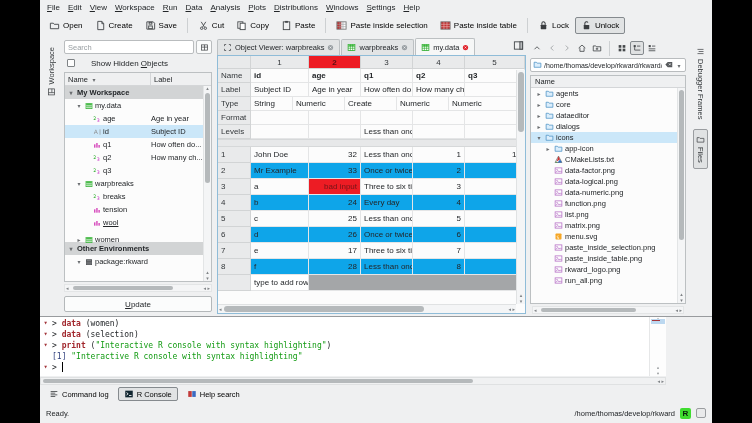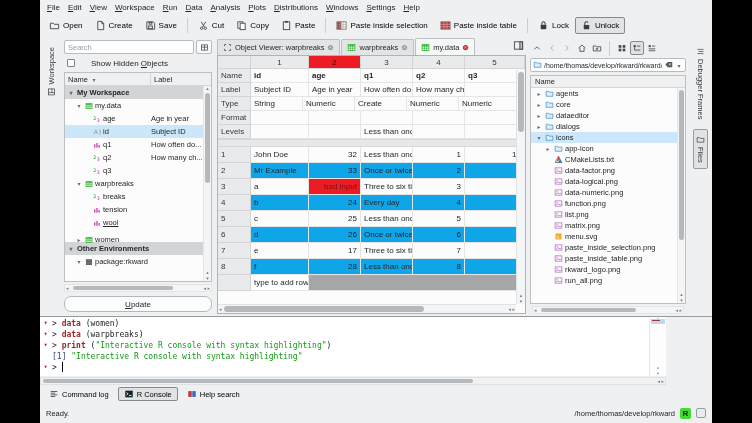--- a/index.html
+++ b/index.html
@@ -53,21 +53,21 @@
   .wsrow.selected{background:var(--selection)}
   .wsname{display:flex;align-items:center;gap:2px;width:86px;flex:0 0 auto;overflow:hidden}
   .wsdesc{flex:1;overflow:hidden}
   .exp{width:8px;color:#6a6d70;font-size:6px;text-align:center;flex:0 0 auto}
   .tvscroll{position:absolute;right:0;top:13px;bottom:0;width:8px;background:#f4f5f6;border-left:1px solid #e3e5e6}
   .vthumb{position:absolute;left:1px;right:1px;border-radius:3px;background:#b5b9bb}
   .scar{position:absolute;left:0;right:0;text-align:center;font-size:5px;color:#7f8386;line-height:5px}
   .hscroll{height:8px;margin:2px 2px;background:#f4f5f6;border:1px solid #e3e5e6;position:relative;flex:0 0 auto}
   .hthumb{position:absolute;top:1px;bottom:1px;border-radius:3px;background:#b5b9bb}
   .harr{position:absolute;top:0;bottom:0;display:flex;align-items:center;font-size:5px;color:#7f8386;gap:1px}
-  .update{height:16px;margin:2px 2px 4px 2px;border:1px solid #b4b8ba;border-radius:7px;
+  .update{height:16px;margin:2px 2px 4px 2px;border:1px solid #b4b8ba;border-radius:2px;
     background:#fbfcfc;font-size:8px;font-family:inherit;color:#232629}
 
   
   .center{flex:1;display:flex;flex-direction:column;min-width:0}
   .tabbar{height:18px;display:flex;align-items:flex-end;padding-left:2px;flex:0 0 auto}
   .tab{display:flex;align-items:center;gap:3px;height:16px;padding:0 5px;border:1px solid #bcc0c2;
     border-bottom:none;background:#e2e4e5;font-size:7.5px;border-radius:2px 2px 0 0;margin-right:1px;white-space:nowrap}
   .tab.active{background:#f6f7f7;height:17px}
   .winbtn{margin-left:auto;margin-right:4px;margin-bottom:2px}
   .eframe{flex:1;margin:0 2px 2px 2px;border:1px solid #8fbcd8;background:#fcfcfc;
@@ -567,21 +567,21 @@
               <div class="erow">
                 <div class="ecell ehead rowlab" style="width: 33px;">Label</div>
                 <div class="ecell " style="width: 58px;">Subject ID</div>
                 <div class="ecell " style="width: 52px;">Age in year</div>
                 <div class="ecell " style="width: 52px;">How often do...</div>
                 <div class="ecell " style="width: 52px;">How many ch...</div>
                 <div class="ecell flexcell"></div>
               </div>
               <div class="erow">
                 <div class="ecell ehead rowlab" style="width: 33px;">Type</div>
-                <div class="ecell " style="width: 52px;">String</div>
+                <div class="ecell " style="width: 42px;">String</div>
                 <div class="ecell " style="width: 52px;">Numeric</div>
                 <div class="ecell " style="width: 52px;">Create</div>
                 <div class="ecell " style="width: 52px;">Numeric</div>
                 <div class="ecell flexcell">Numeric</div>
               </div>
               <div class="erow">
                 <div class="ecell ehead rowlab" style="width: 33px;">Format</div>
                 <div class="ecell " style="width: 58px;"></div>
                 <div class="ecell " style="width: 52px;"></div>
                 <div class="ecell " style="width: 52px;"></div>
@@ -994,21 +994,21 @@
       <div class="console">
         <div class="foldcol" id="foldcol">
             <div class="fold">▾</div>
             <div class="fold">▾</div>
             <div class="fold">▾</div>
             <div class="fold"> </div>
             <div class="fold">▾</div>
           </div>
         <div id="consoleLines">
             <div class="cline"><span class="tok-n">&gt; </span><span class="tok-k">data</span><span class="tok-n"> (women)</span></div>
-            <div class="cline"><span class="tok-n">&gt; </span><span class="tok-k">data</span><span class="tok-n"> (warpbreaks)</span></div>
+            <div class="cline"><span class="tok-n">&gt; </span><span class="tok-k">data</span><span class="tok-n"> (selection)</span></div>
             <div class="cline"><span class="tok-n">&gt; </span><span class="tok-k">print</span><span class="tok-n"> (</span><span class="tok-s">"Interactive R console with syntax highlighting"</span><span class="tok-n">)</span></div>
             <div class="cline"><span class="tok-o">[1]</span><span class="tok-n"> </span><span class="tok-s">"Interactive R console with syntax highlighting"</span></div>
             <div class="cline"><span class="tok-n">&gt; </span><span class="caret"></span></div>
           </div>
         <div class="minimap">
           <span class="mmarr" style="top:-1px">▴</span>
           <div class="mmsel"></div>
           <div class="mmred" style="top:3px;left:2px;width:8px"></div>
           <span class="mmarr" style="bottom:6px">▴</span>
           <span class="mmarr" style="bottom:0">▾</span>

